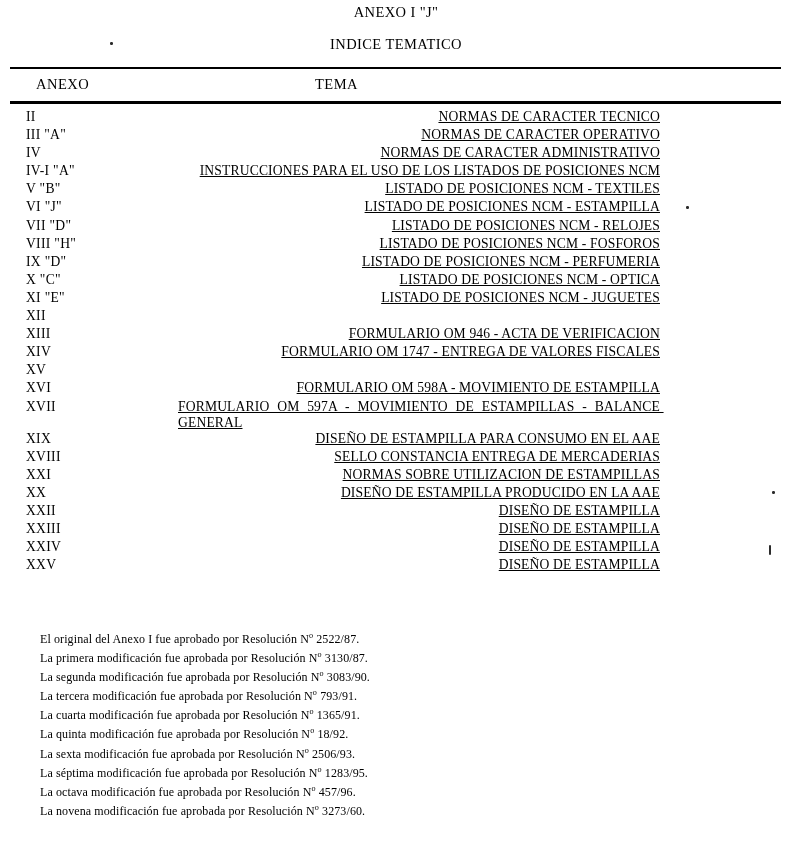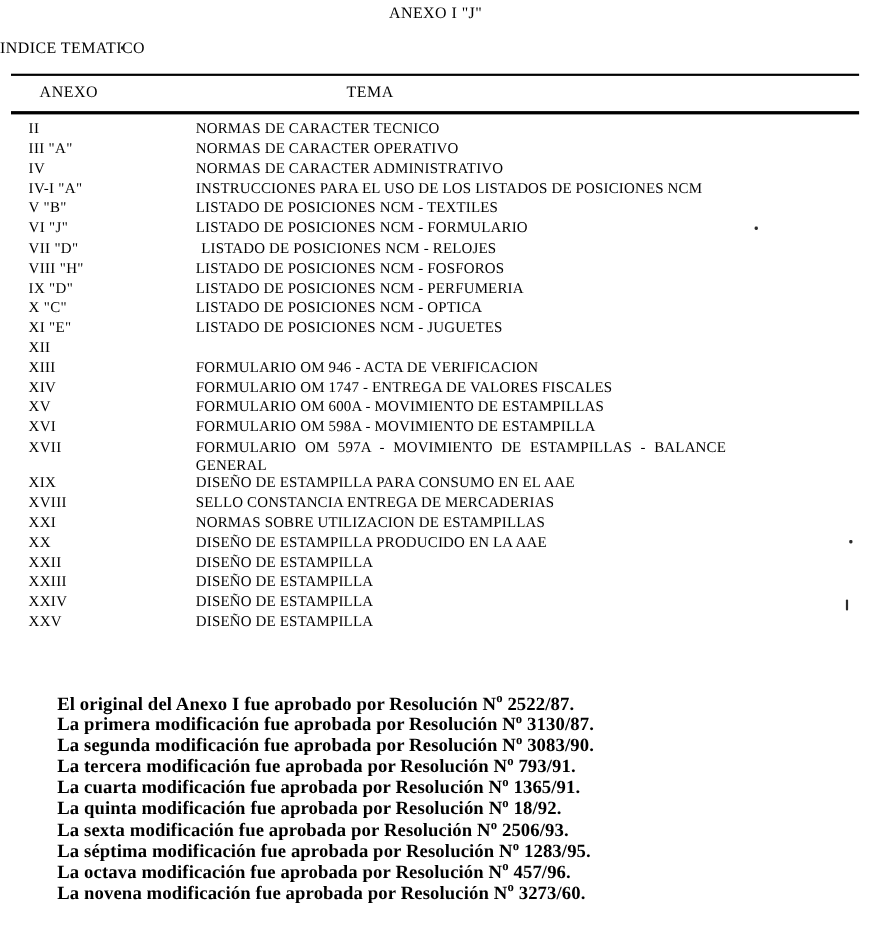--- a/index.html
+++ b/index.html
@@ -29,20 +29,21 @@
     width: 792px;
     text-align: center;
     font-size: 14.5px;
     letter-spacing: 0.4px;
   }
   .doc-subtitle {
     position: absolute;
     top: 36px;
     left: 0;
     width: 792px;
+    text-align: center;
     font-size: 14.5px;
     letter-spacing: 0.4px;
   }
 
   
   .rule {
     position: absolute;
     left: 10px;
     width: 771px;
     background: #000000;
@@ -72,53 +73,54 @@
     letter-spacing: 0.5px;
   }
 
   
   .tbody {
     position: absolute;
     top: 109px;
     left: 0;
     width: 672px;
     font-size: 13.6px;
+    text-decoration: underline;
   }
   .row {
     position: relative;
     min-height: 18.1px;
   }
   .cell-anexo {
     position: absolute;
     left: 26px;
     top: 0;
     white-space: nowrap;
     letter-spacing: 0.3px;
   }
   .cell-tema {
     margin-left: 178px;
     margin-right: 12px;
     white-space: pre-wrap;
     letter-spacing: 0.15px;
+    text-align: right;
   }
   .cell-tema.indent1 { text-indent: 5px; }
   .cell-tema.justified {
     text-align: justify;
     text-align-last: left;
   }
 
   
   .notes {
     position: absolute;
     top: 630px;
-    left: 52px;
+    left: 40px;
     width: 700px;
-    font-size: 17px;
+    font-size: 12px;
     line-height: 19.1px;
-    font-weight: bold;
   }
   .note-line { white-space: nowrap; letter-spacing: 0.1px; }
   .note-line sup {
     font-size: 0.68em;
     vertical-align: super;
     line-height: 0;
   }
 
   
   .speck {
@@ -161,21 +163,21 @@
       <div class="row">
         <div class="cell-anexo">IV-I "A"</div>
         <div class="cell-tema">INSTRUCCIONES PARA EL USO DE LOS LISTADOS DE POSICIONES NCM</div>
       </div>
       <div class="row">
         <div class="cell-anexo">V "B"</div>
         <div class="cell-tema">LISTADO DE POSICIONES NCM - TEXTILES</div>
       </div>
       <div class="row">
         <div class="cell-anexo">VI "J"</div>
-        <div class="cell-tema">LISTADO DE POSICIONES NCM - FORMULARIO</div>
+        <div class="cell-tema">LISTADO DE POSICIONES NCM - ESTAMPILLA</div>
       </div>
       <div class="row">
         <div class="cell-anexo">VII "D"</div>
         <div class="cell-tema indent1">LISTADO DE POSICIONES NCM - RELOJES</div>
       </div>
       <div class="row">
         <div class="cell-anexo">VIII "H"</div>
         <div class="cell-tema">LISTADO DE POSICIONES NCM - FOSFOROS</div>
       </div>
       <div class="row">
@@ -196,21 +198,20 @@
       <div class="row">
         <div class="cell-anexo">XIII</div>
         <div class="cell-tema">FORMULARIO OM 946 - ACTA DE VERIFICACION</div>
       </div>
       <div class="row">
         <div class="cell-anexo">XIV</div>
         <div class="cell-tema">FORMULARIO OM 1747 - ENTREGA DE VALORES FISCALES</div>
       </div>
       <div class="row">
         <div class="cell-anexo">XV</div>
-        <div class="cell-tema">FORMULARIO OM 600A - MOVIMIENTO DE ESTAMPILLAS</div>
       </div>
       <div class="row">
         <div class="cell-anexo">XVI</div>
         <div class="cell-tema">FORMULARIO OM 598A - MOVIMIENTO DE ESTAMPILLA</div>
       </div>
       <div class="row">
         <div class="cell-anexo">XVII</div>
         <div class="cell-tema justified">FORMULARIO OM 597A - MOVIMIENTO DE ESTAMPILLAS - BALANCE GENERAL</div>
       </div>
       <div class="row">

